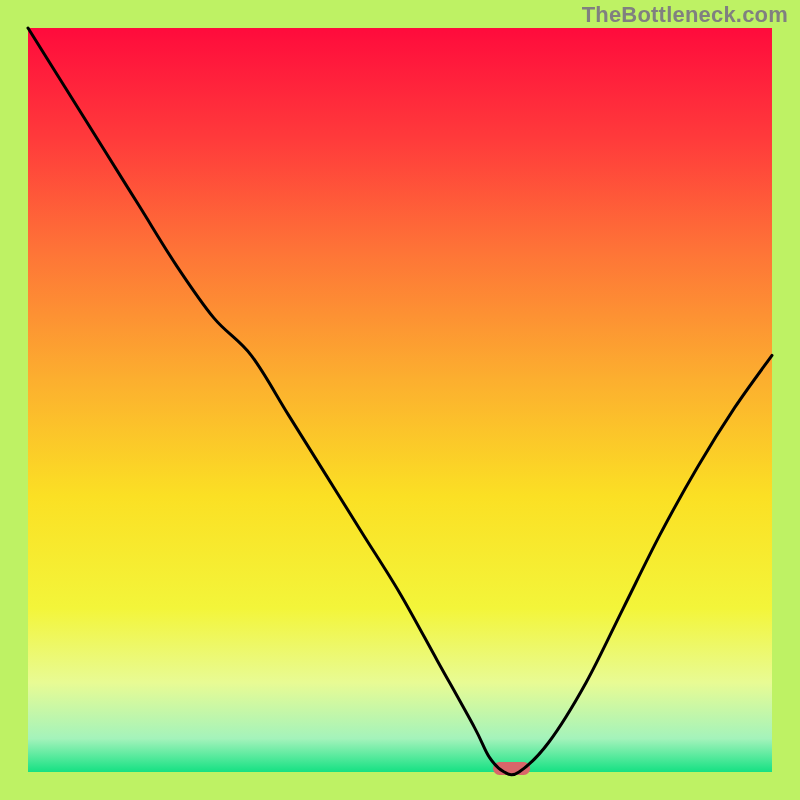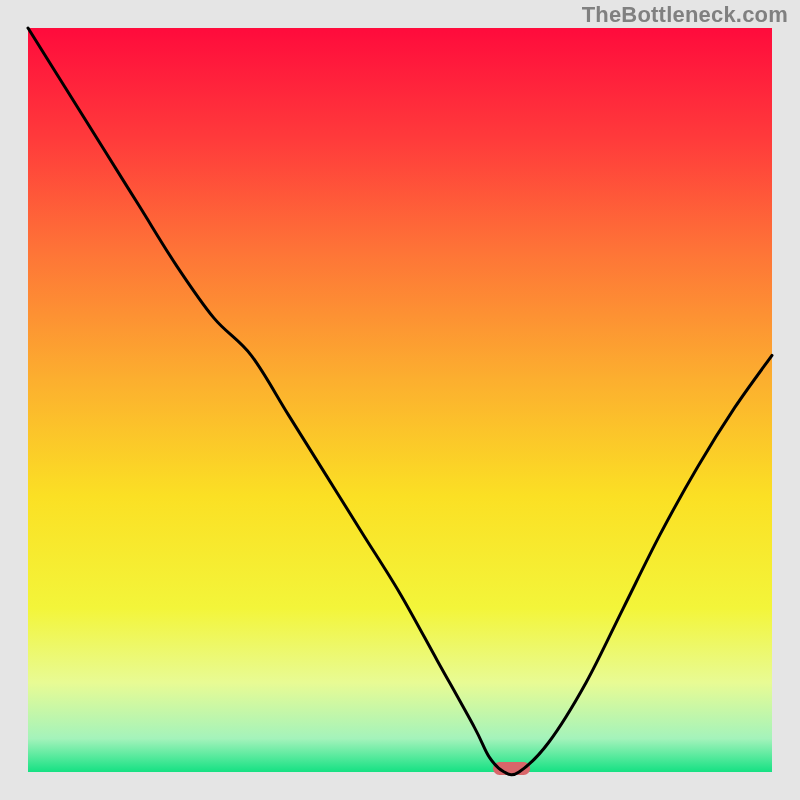--- a/index.html
+++ b/index.html
@@ -7,21 +7,21 @@
     padding: 0;
     width: 800px;
     height: 800px;
     overflow: hidden;
     background: #000;
   }
   .stage {
     position: relative;
     width: 800px;
     height: 800px;
-    background: #e5e5e5;
+    background: #bef264;
   }
   svg {
     position: absolute;
     top: 0;
     left: 0;
   }
   .watermark {
     position: absolute;
     top: 4px;
     right: 12px;

